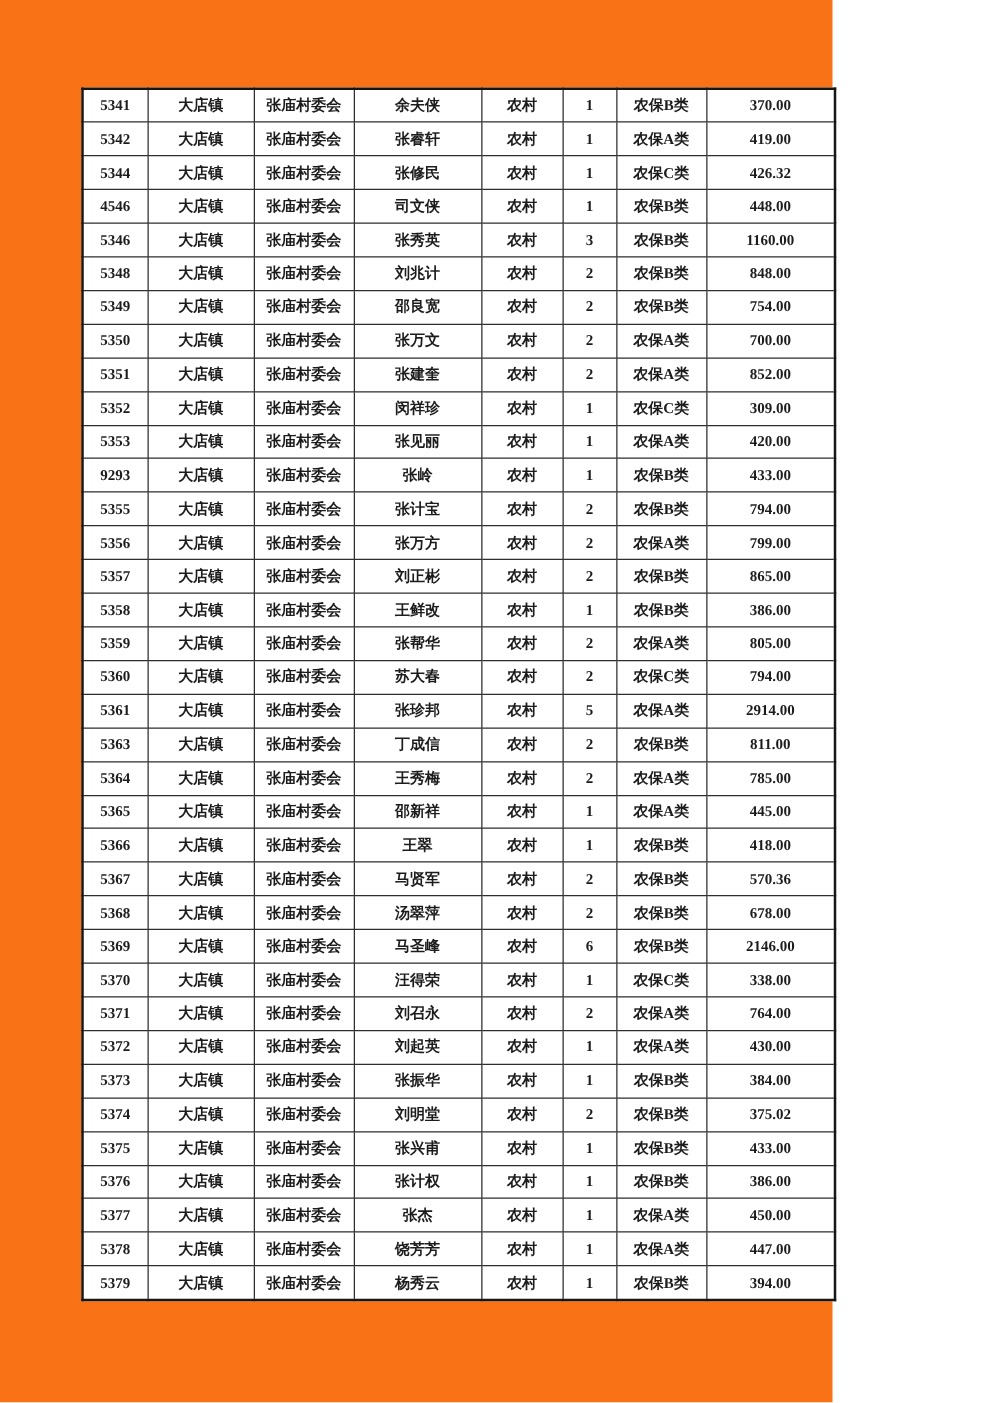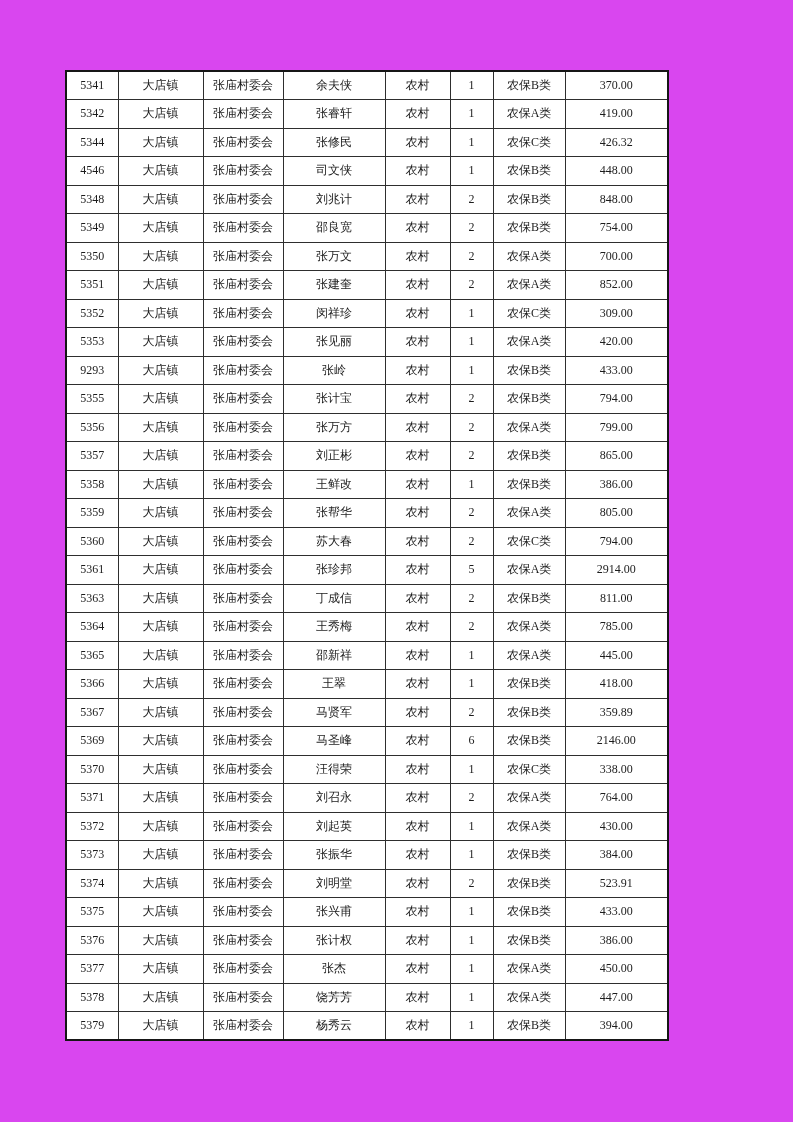--- a/index.html
+++ b/index.html
@@ -2,24 +2,25 @@
 <html><head>
 <meta charset="utf-8">
 <style>
   html, body {
     margin: 0;
     padding: 0;
     background: #ffffff;
   }
   .sheet {
     position: relative;
-    width: 793px;
+    width: 666px;
     height: 1122px;
-    background: #d946ef;
+    background: #f97316;
     font-family: "Liberation Serif", "DejaVu Serif", serif;
+    font-weight: bold;
   }
   table.pension-table {
     position: absolute;
     left: 65px;
     top: 70px;
     width: 602px;
     height: 971px;
     border-collapse: collapse;
     table-layout: fixed;
     border: 2px solid #161616;
@@ -90,20 +91,30 @@
           <td>4546</td>
           <td>大店镇</td>
           <td>张庙村委会</td>
           <td>司文侠</td>
           <td>农村</td>
           <td>1</td>
           <td>农保B类</td>
           <td>448.00</td>
         </tr>
         <tr>
+          <td>5346</td>
+          <td>大店镇</td>
+          <td>张庙村委会</td>
+          <td>张秀英</td>
+          <td>农村</td>
+          <td>3</td>
+          <td>农保B类</td>
+          <td>1160.00</td>
+        </tr>
+        <tr>
           <td>5348</td>
           <td>大店镇</td>
           <td>张庙村委会</td>
           <td>刘兆计</td>
           <td>农村</td>
           <td>2</td>
           <td>农保B类</td>
           <td>848.00</td>
         </tr>
         <tr>
@@ -277,21 +288,31 @@
           <td>418.00</td>
         </tr>
         <tr>
           <td>5367</td>
           <td>大店镇</td>
           <td>张庙村委会</td>
           <td>马贤军</td>
           <td>农村</td>
           <td>2</td>
           <td>农保B类</td>
-          <td>359.89</td>
+          <td>570.36</td>
+        </tr>
+        <tr>
+          <td>5368</td>
+          <td>大店镇</td>
+          <td>张庙村委会</td>
+          <td>汤翠萍</td>
+          <td>农村</td>
+          <td>2</td>
+          <td>农保B类</td>
+          <td>678.00</td>
         </tr>
         <tr>
           <td>5369</td>
           <td>大店镇</td>
           <td>张庙村委会</td>
           <td>马圣峰</td>
           <td>农村</td>
           <td>6</td>
           <td>农保B类</td>
           <td>2146.00</td>
@@ -337,21 +358,21 @@
           <td>384.00</td>
         </tr>
         <tr>
           <td>5374</td>
           <td>大店镇</td>
           <td>张庙村委会</td>
           <td>刘明堂</td>
           <td>农村</td>
           <td>2</td>
           <td>农保B类</td>
-          <td>523.91</td>
+          <td>375.02</td>
         </tr>
         <tr>
           <td>5375</td>
           <td>大店镇</td>
           <td>张庙村委会</td>
           <td>张兴甫</td>
           <td>农村</td>
           <td>1</td>
           <td>农保B类</td>
           <td>433.00</td>

